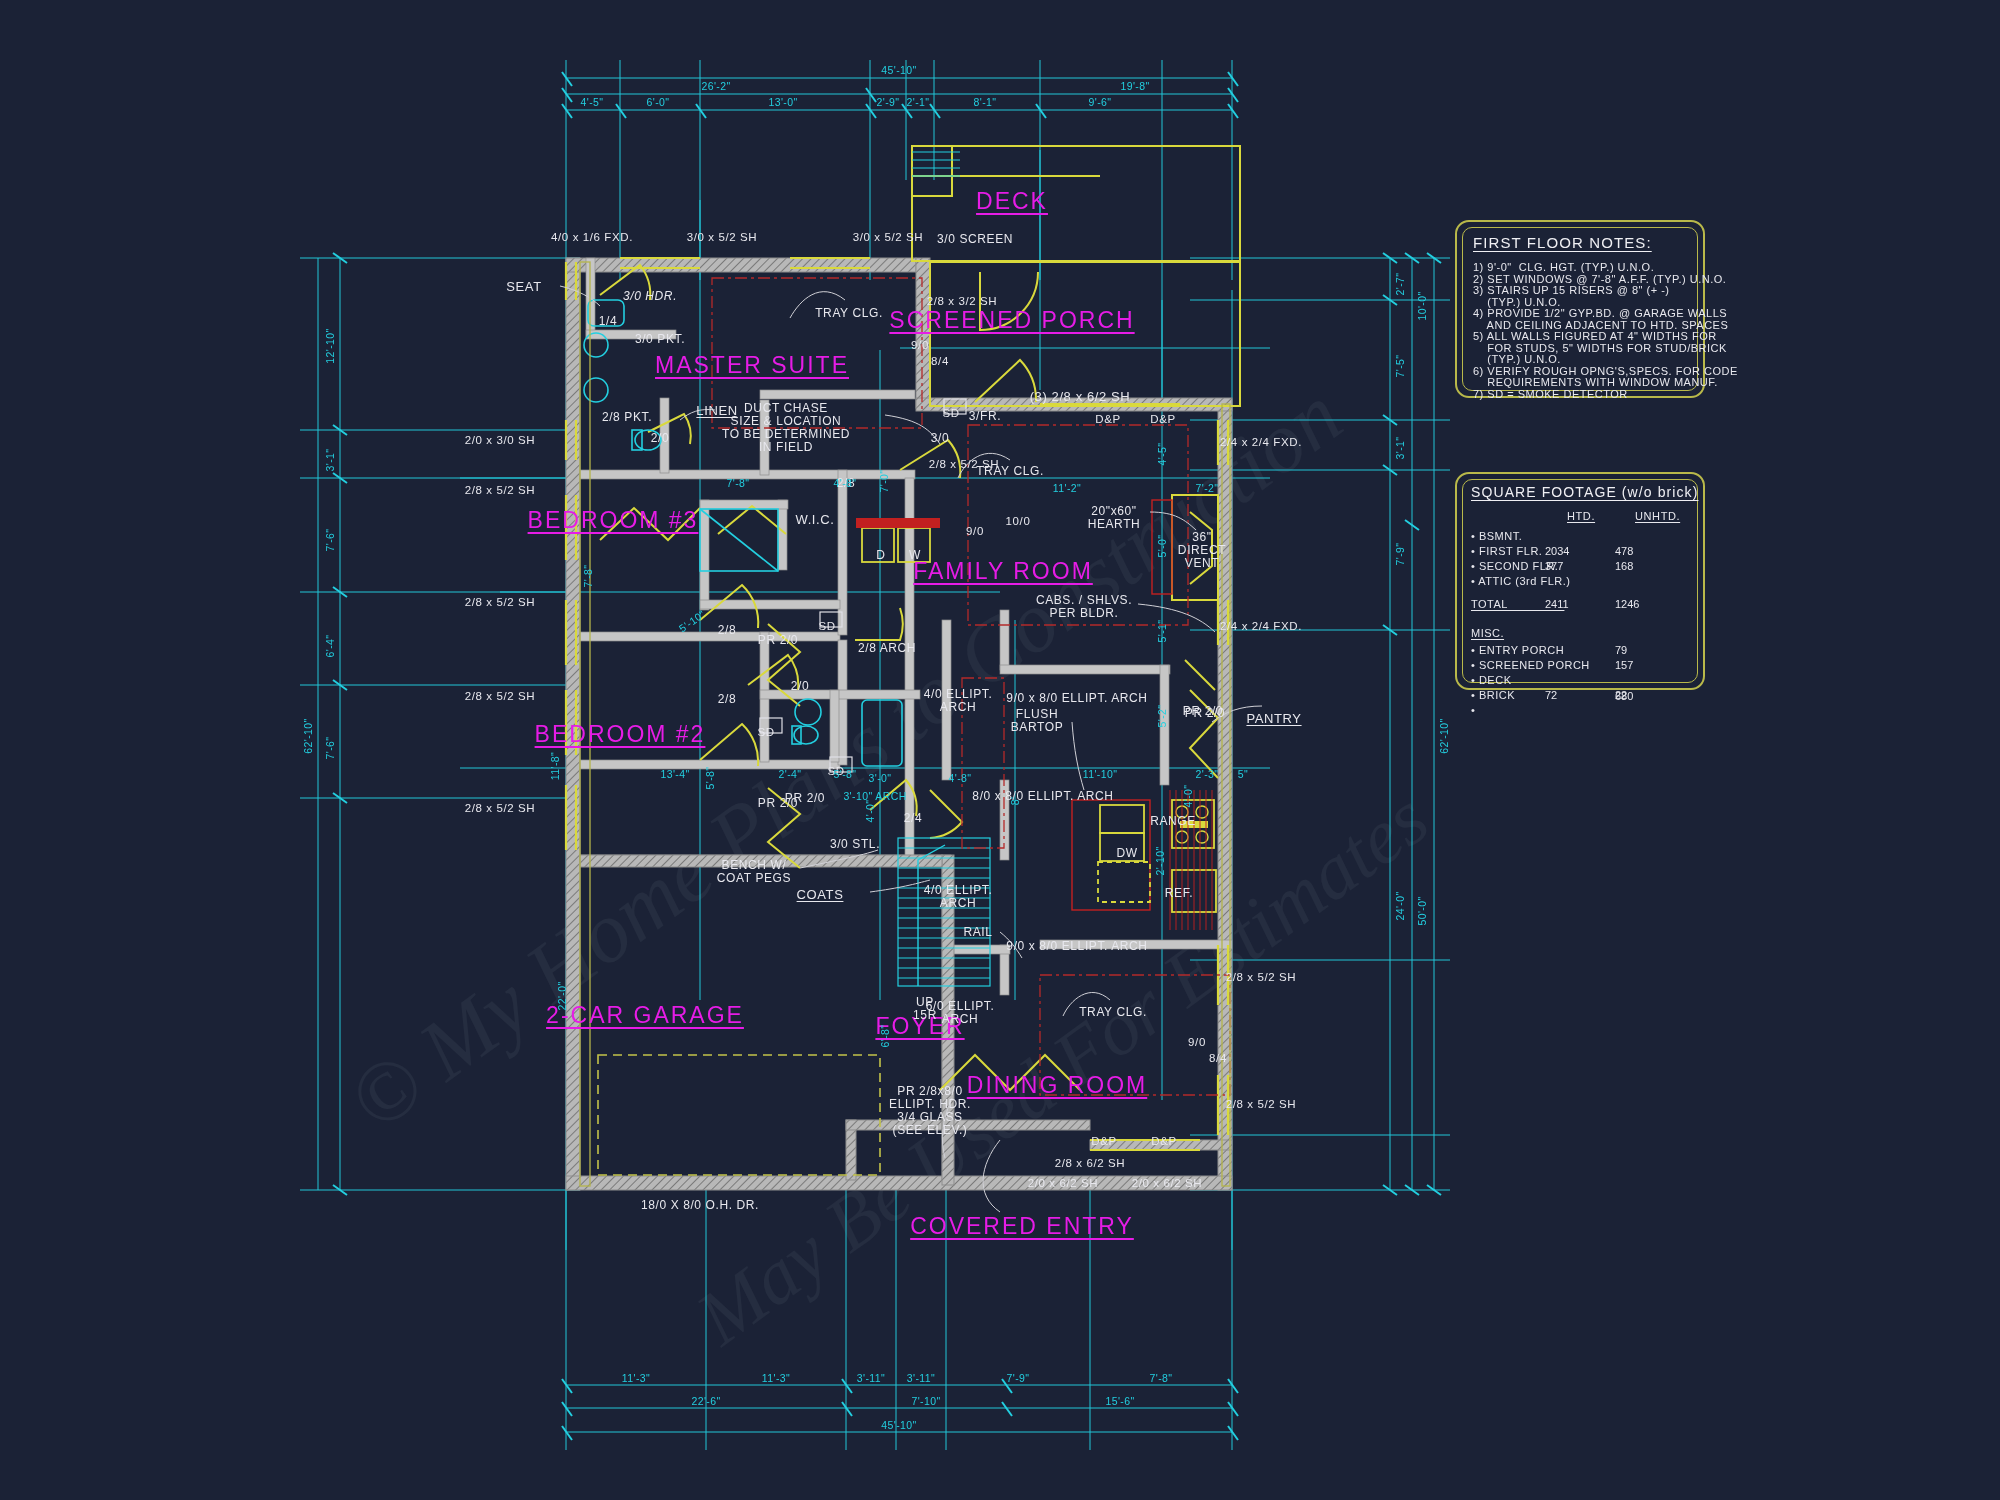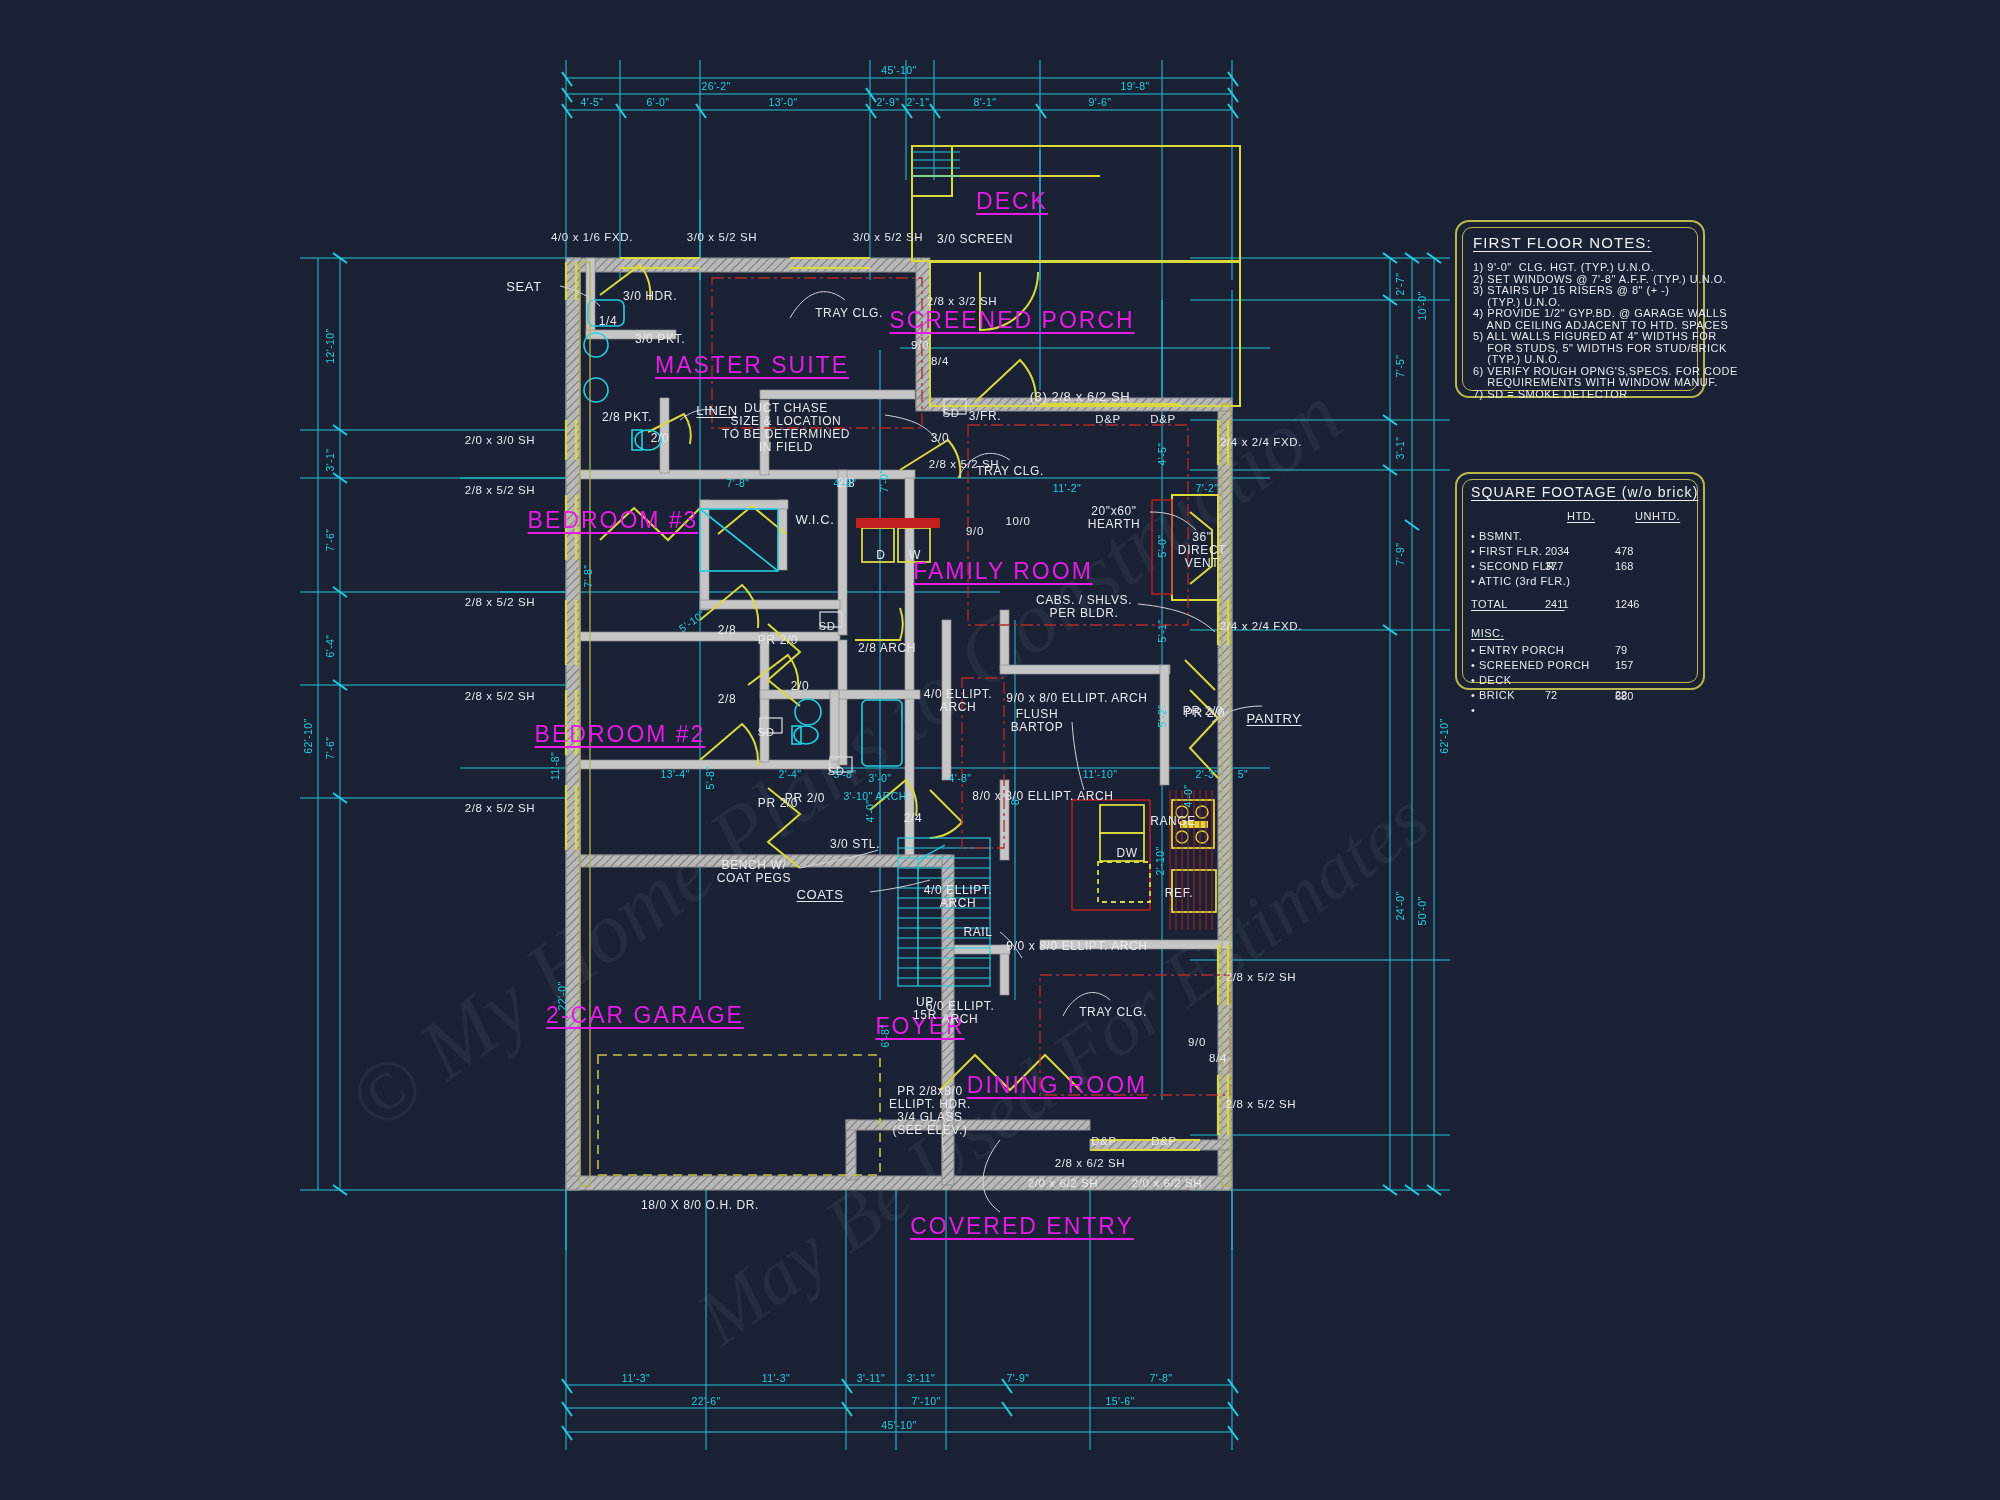--- a/index.html
+++ b/index.html
@@ -574,21 +574,21 @@
       <div class="t white" style="left: 975px; top: 233px; transform: translateX(-50%); text-align: center;">3/0 SCREEN</div>
       <div class="t white" style="left: 855px; top: 838px; transform: translateX(-50%); text-align: center;">3/0 STL.</div>
       <div class="t white" style="left: 985px; top: 410px; transform: translateX(-50%); text-align: center;">3/FR.</div>
       <div class="t white" style="left: 940px; top: 432px; transform: translateX(-50%); text-align: center;">3/0</div>
       <div class="t white" style="left: 800px; top: 680px; transform: translateX(-50%); text-align: center;">2/0</div>
       <div class="t white" style="left: 727px; top: 624px; transform: translateX(-50%); text-align: center;">2/8</div>
       <div class="t white" style="left: 727px; top: 693px; transform: translateX(-50%); text-align: center;">2/8</div>
       <div class="t white" style="left: 913px; top: 812px; transform: translateX(-50%); text-align: center;">2/4</div>
       <div class="t white" style="left: 846px; top: 477px; transform: translateX(-50%); text-align: center;">2/8</div>
       <div class="t white" style="left: 660px; top: 432px; transform: translateX(-50%); text-align: center;">2/0</div>
-      <div class="t white" style="left: 650px; top: 290px; transform: translateX(-50%); text-align: right;">3/0 HDR.</div>
+      <div class="t white" style="left: 650px; top: 290px; transform: translateX(-50%); text-align: right; font-style: italic;">3/0 HDR.</div>
       <div class="t white" style="left: 608px; top: 315px; transform: translateX(-50%); text-align: right;">1/4</div>
       <div class="t white" style="left: 592px; top: 231px; transform: translateX(-50%); font-size: 11.5px;">4/0 x 1/6 FXD.</div>
       <div class="t white" style="left: 722px; top: 231px; transform: translateX(-50%); font-size: 11.5px;">3/0 x 5/2 SH</div>
       <div class="t white" style="left: 888px; top: 231px; transform: translateX(-50%); font-size: 11.5px;">3/0 x 5/2 SH</div>
       <div class="t white" style="left: 962px; top: 295px; transform: translateX(-50%); font-size: 11.5px;">2/8 x 3/2 SH</div>
       <div class="t white" style="left: 964px; top: 458px; transform: translateX(-50%); font-size: 11.5px;">2/8 x 5/2 SH</div>
       <div class="t white" style="left: 1080px; top: 390px; transform: translateX(-50%); font-size: 13px;">(3) 2/8 x 6/2 SH</div>
       <div class="t white" style="left: 1261px; top: 436px; transform: translateX(-50%); font-size: 11.5px;">2/4 x 2/4 FXD.</div>
       <div class="t white" style="left: 1261px; top: 620px; transform: translateX(-50%); font-size: 11.5px;">2/4 x 2/4 FXD.</div>
       <div class="t white" style="left: 1261px; top: 971px; transform: translateX(-50%); font-size: 11.5px;">2/8 x 5/2 SH</div>

